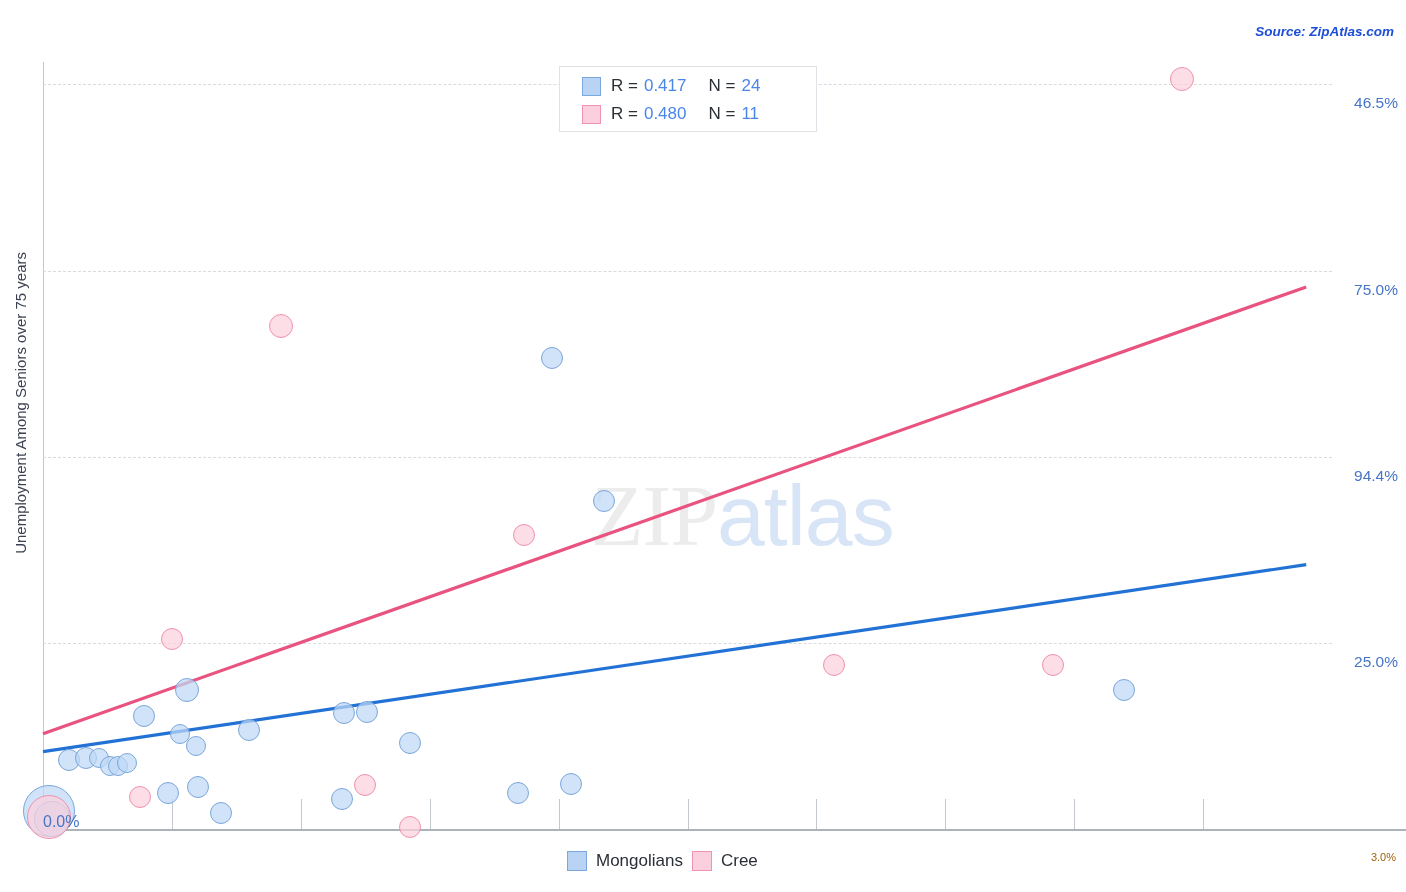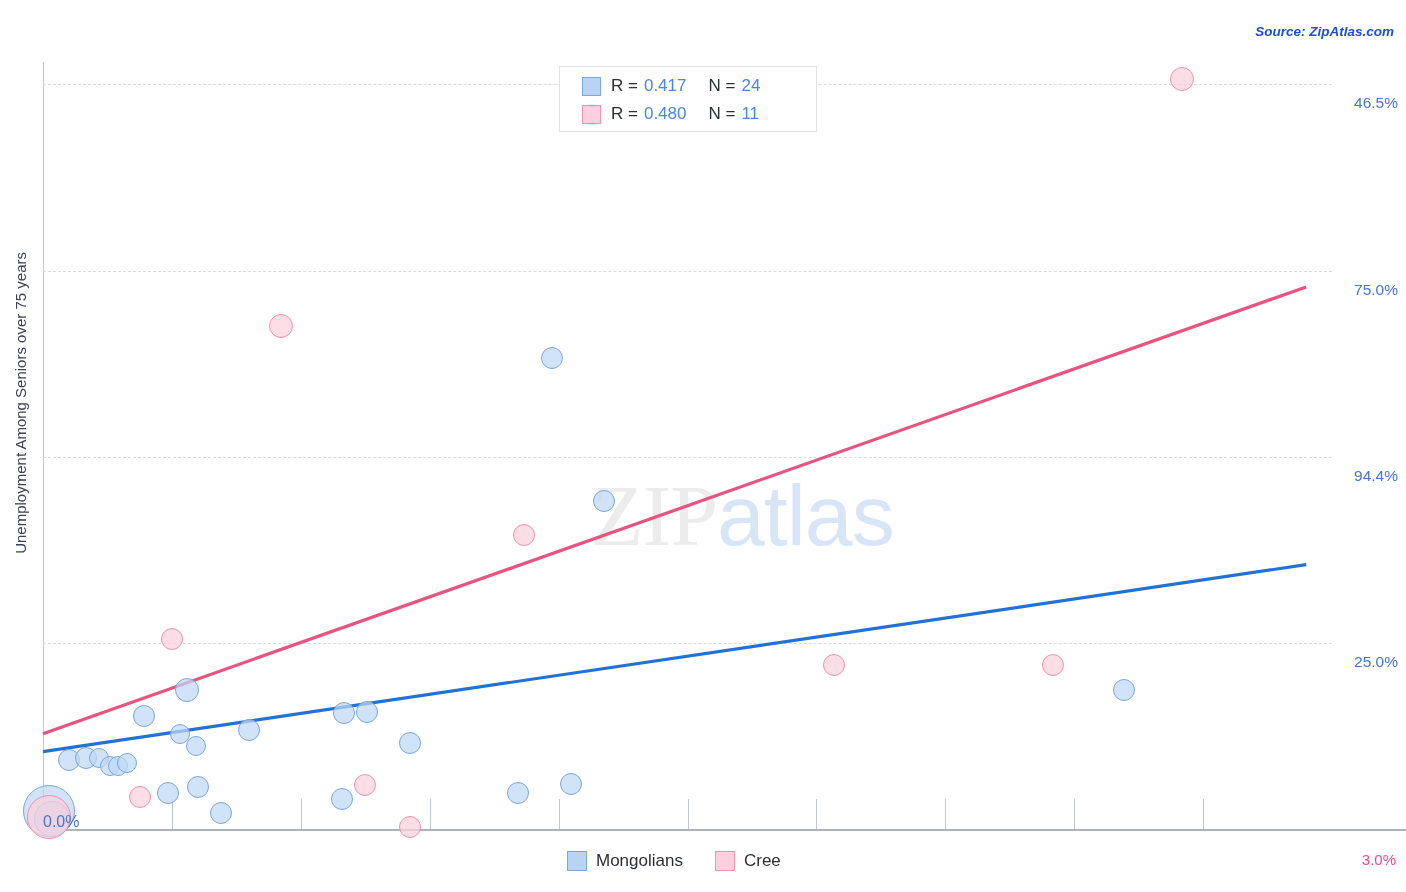--- a/index.html
+++ b/index.html
@@ -151,22 +151,22 @@
     position: absolute;
     left: 43px;
     top: 813px;
     font-size: 16px;
     color: #4775c7;
   }
   #x-max-label {
     position: absolute;
     right: 10px;
     top: 851px;
-    font-size: 15px;
-    color: #ec4899;
+    font-size: 11px;
+    color: #a16207;
   }
 
   
   #stats-box {
     position: absolute;
     left: 559px;
     top: 66px;
     width: 258px;
     height: 66px;
     background: rgba(255,255,255,0.94);
@@ -192,21 +192,21 @@
   .stat-r-val { color: #4a86e8; margin-right: 22px; }
   .stat-n-label { color: #2b2f36; margin-right: 6px; }
   .stat-n-val { color: #4a86e8; }
 
   
   #bottom-legend {
     position: absolute;
     left: 567px;
     top: 851px;
     display: flex;
-    gap: 32px;
+    gap: 9px;
     font-size: 17px;
     color: #2b2f36;
   }
   .legend-entry { display: flex; align-items: center; gap: 9px; }
   .legend-entry .swatch { margin-right: 0; width: 20px; height: 20px; }
 </style>
 </head>
 <body>
 
 <div id="app">

